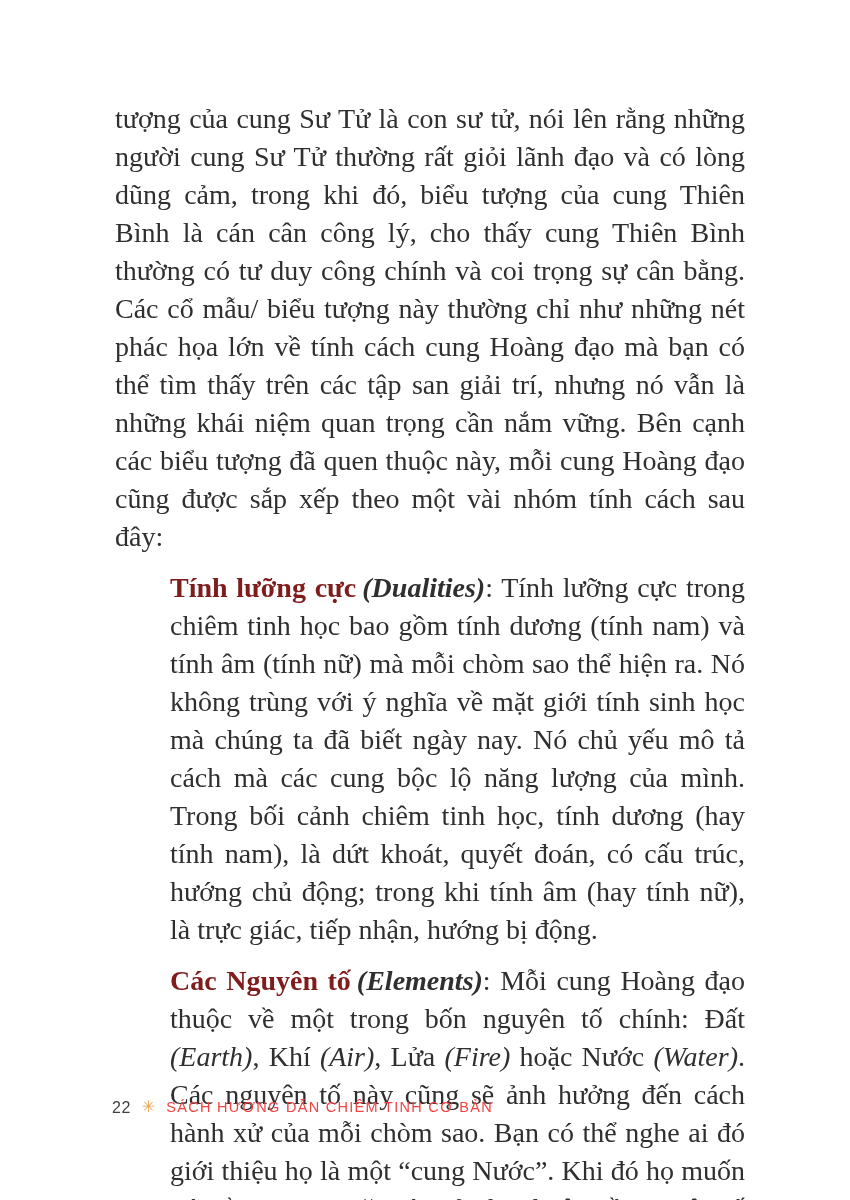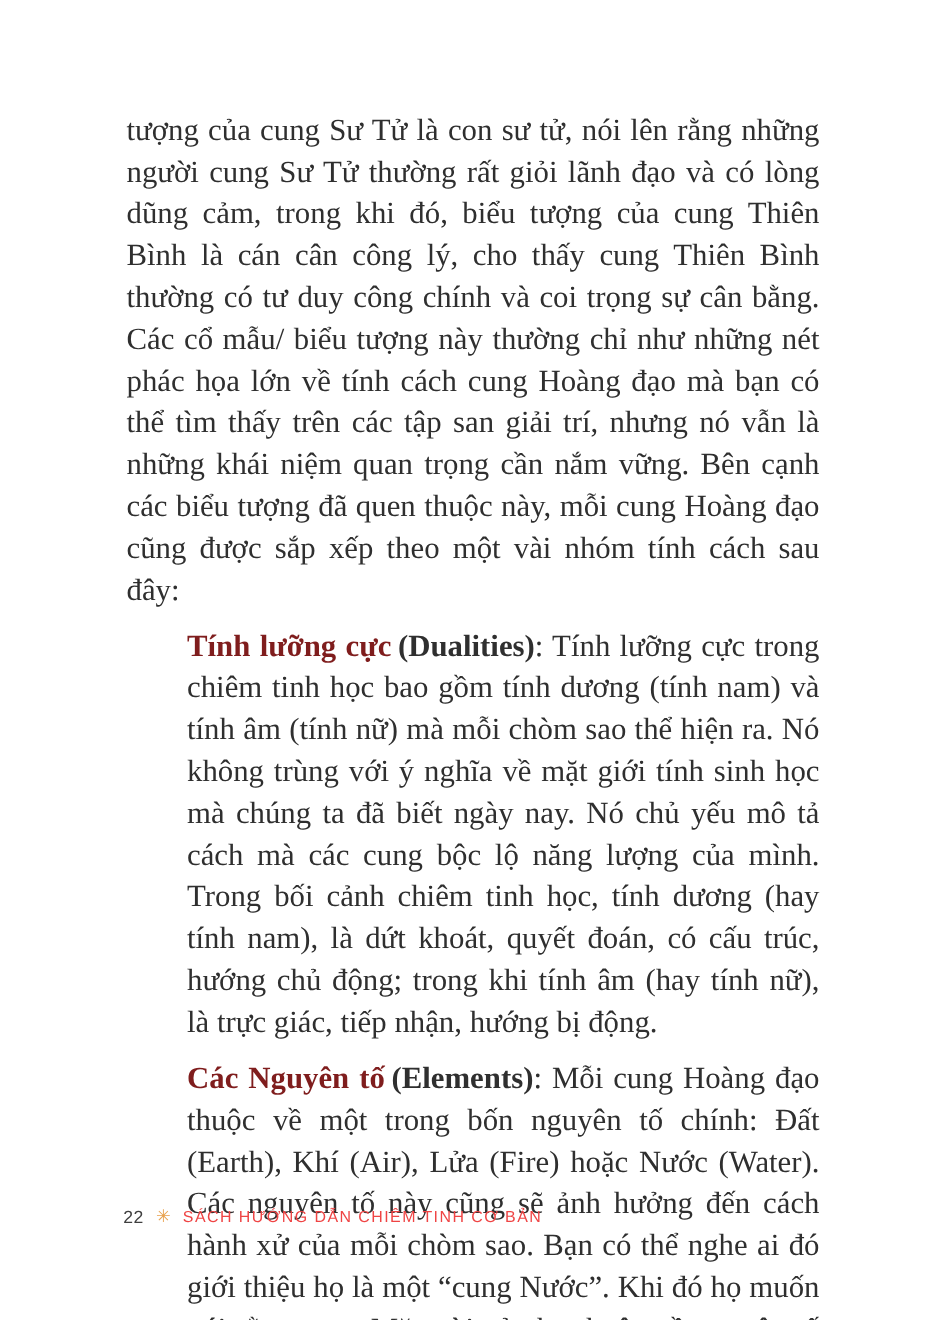--- a/index.html
+++ b/index.html
@@ -26,22 +26,23 @@
     margin: 13px 0 0 55px;
     width: 575px;
   }
   .h {
     color: #7f1d1d;
     font-weight: bold;
     margin-right: 6px;
   }
   .he {
     font-weight: bold;
+    font-style: italic;
   }
-  .it { }
+  .it { font-style: italic; }
   .footer {
     position: absolute;
     left: 112px;
     top: 1099px;
     display: flex;
     align-items: flex-start;
     gap: 11px;
     font-family: "Liberation Sans", sans-serif;
   }
   .pagenum {

